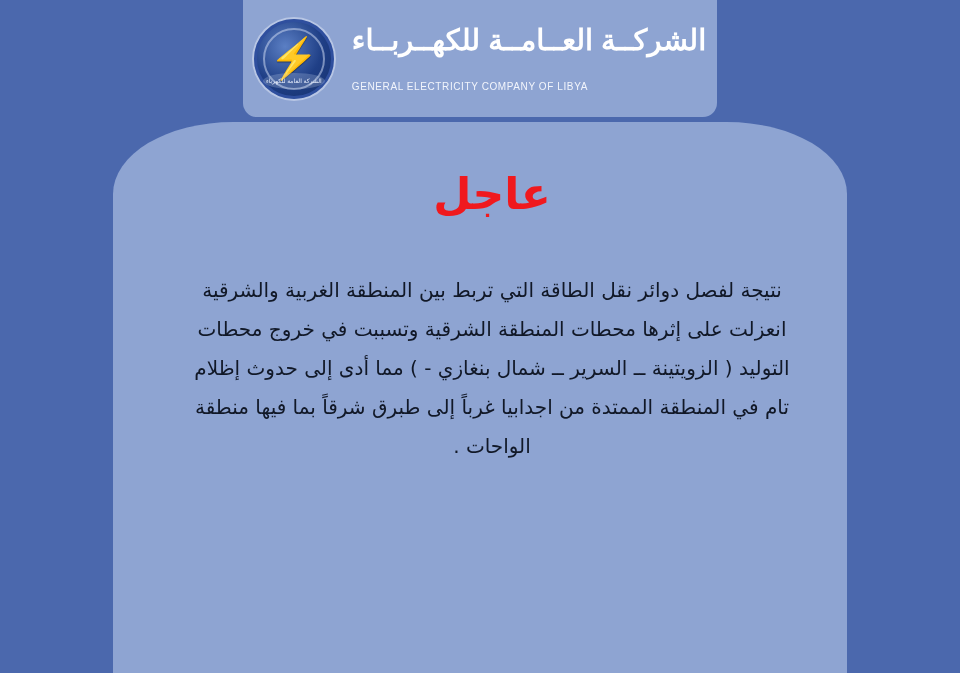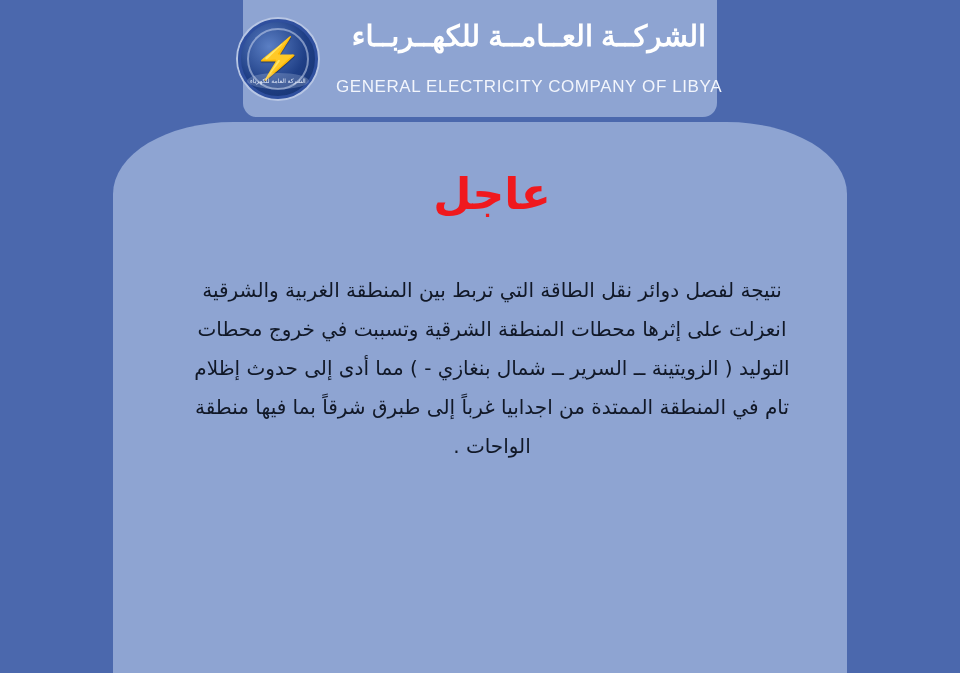--- a/index.html
+++ b/index.html
@@ -68,34 +68,34 @@
     background: rgba(220,230,250,.22);
     font-size: 6px;
     color: #e4ebfa;
     text-align: center;
     line-height: 16px;
     letter-spacing: .3px;
     overflow: hidden;
   }
 
   .brand-text {
-    text-align: center;
+    text-align: left;
     color: #ffffff;
     line-height: 1.15;
   }
   .brand-ar {
     font-size: 29px;
     font-weight: bold;
     letter-spacing: 1px;
     white-space: nowrap;
     color: #ffffff;
   }
   .brand-en {
     margin-top: 24px;
-    font-size: 17px;
+    font-size: 10px;
     letter-spacing: .6px;
     white-space: nowrap;
     color: #f2f5fc;
     direction: ltr;
   }
 
   
   .content-card {
     position: absolute;
     top: 122px;

